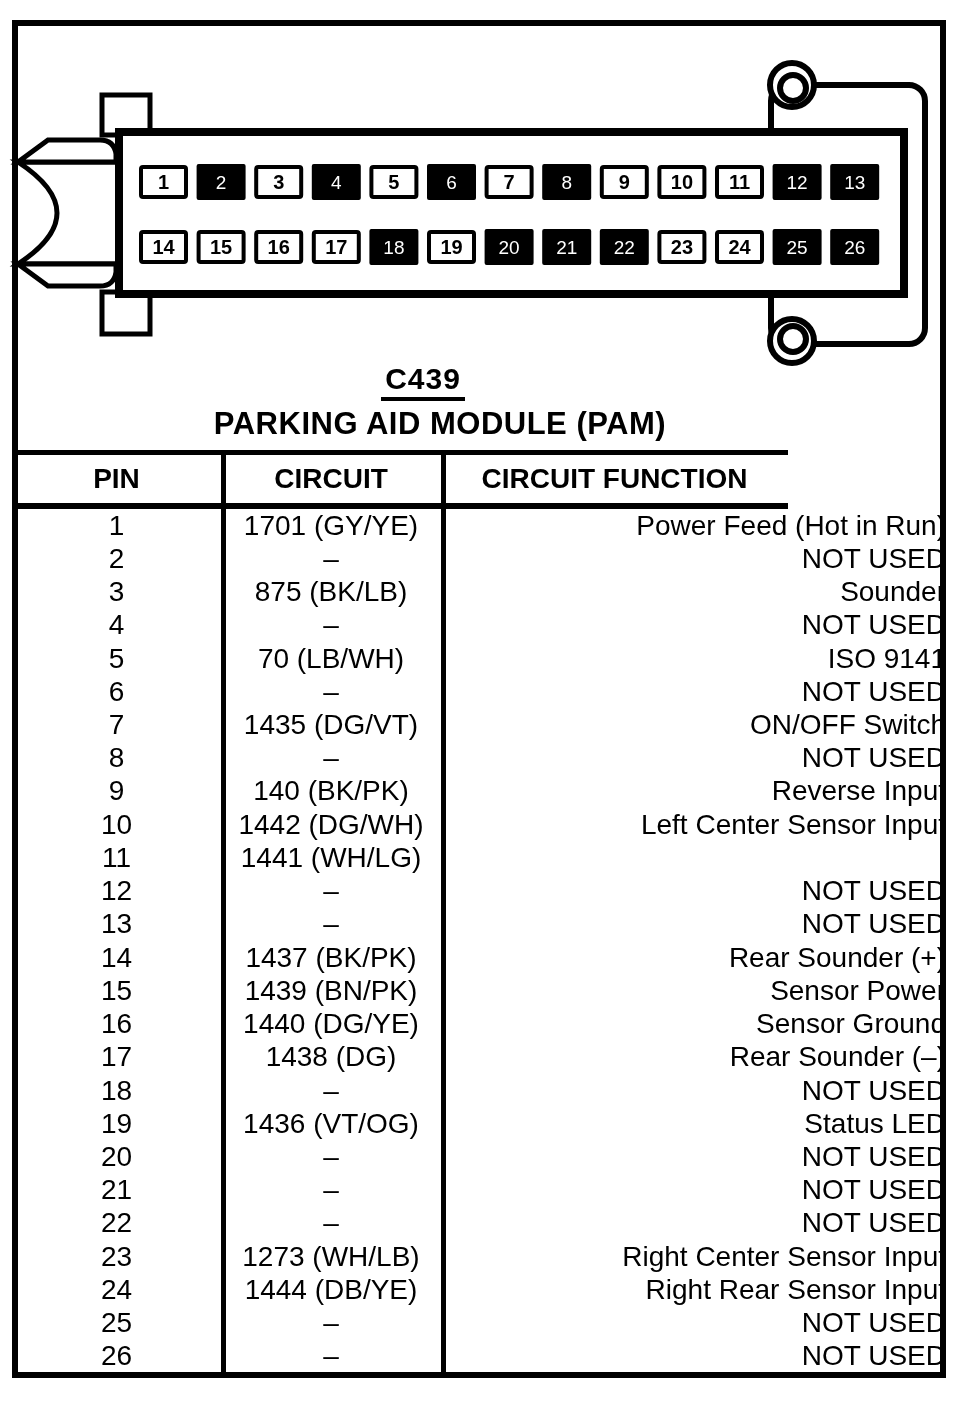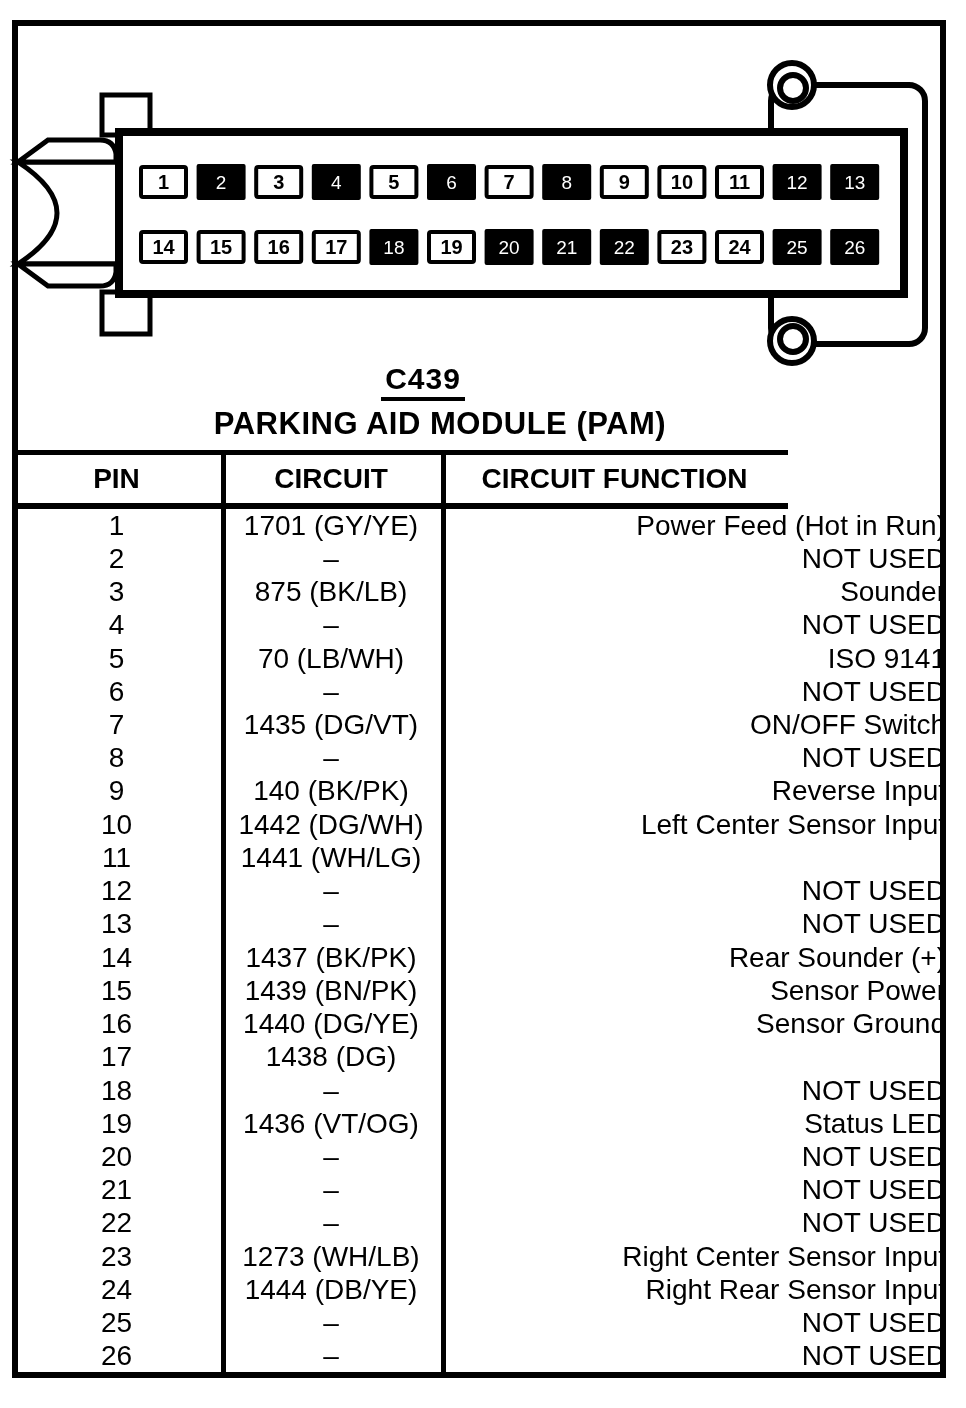--- a/index.html
+++ b/index.html
@@ -282,20 +282,21 @@
         <div class="cell c-func">Sensor Power</div>
       </div>
       <div class="trow">
         <div class="cell c-pin">16</div>
         <div class="cell c-circuit">1440 (DG/YE)</div>
         <div class="cell c-func">Sensor Ground</div>
       </div>
       <div class="trow">
         <div class="cell c-pin">17</div>
         <div class="cell c-circuit">1438 (DG)</div>
+        <div class="cell c-func">Rear Sounder (–)</div>
       </div>
       <div class="trow">
         <div class="cell c-pin">18</div>
         <div class="cell c-circuit">–</div>
         <div class="cell c-func">NOT USED</div>
       </div>
       <div class="trow">
         <div class="cell c-pin">19</div>
         <div class="cell c-circuit">1436 (VT/OG)</div>
         <div class="cell c-func">Status LED</div>

